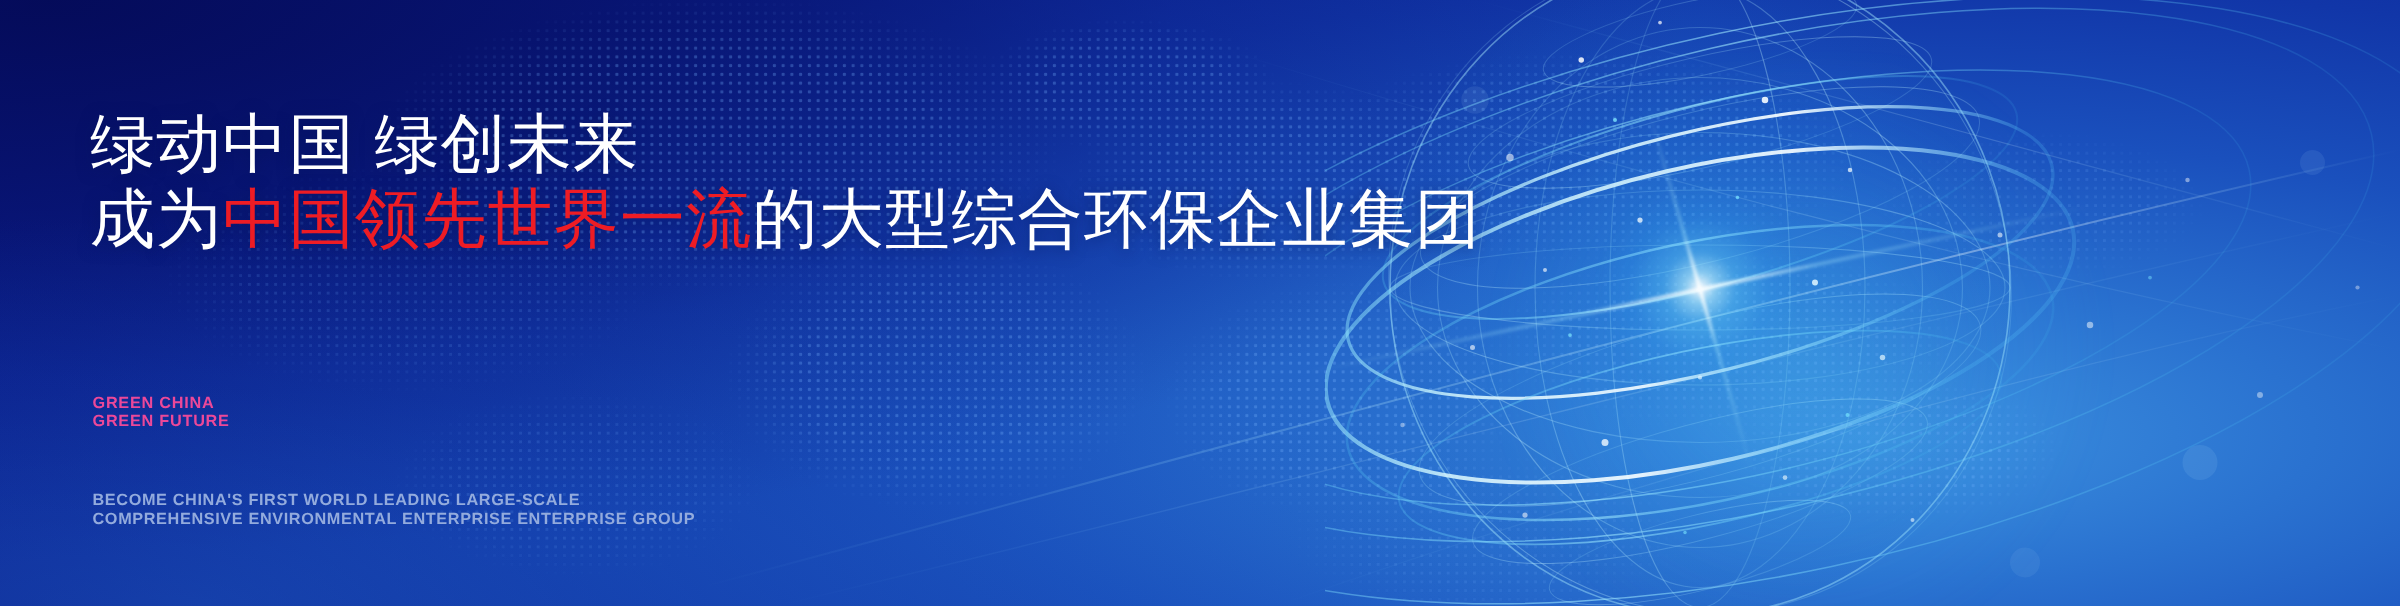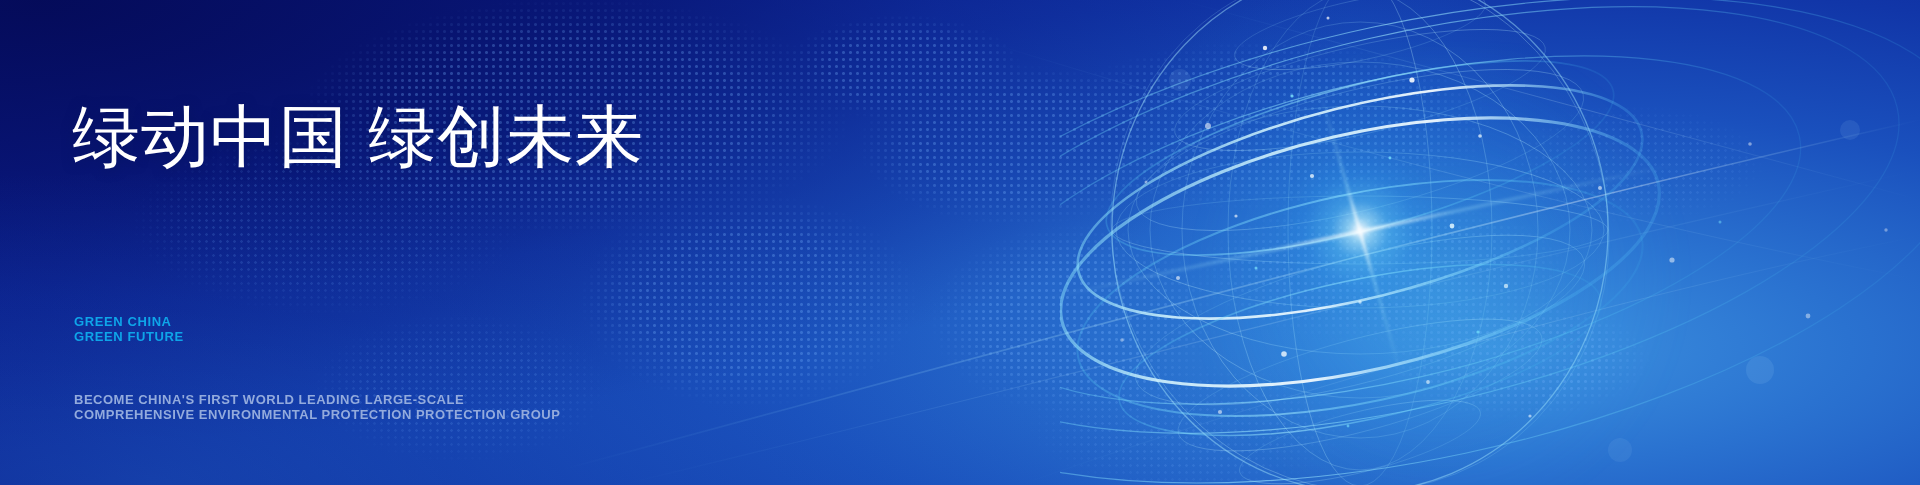--- a/index.html
+++ b/index.html
@@ -139,35 +139,34 @@
   
   .content {
     position:absolute;
     left:72px; top:0;
     width:1080px; height:485px;
   }
   .headline {
     position:absolute;
     left:0; top:86px;
     color:#ffffff;
-    font-size:68px;
+    font-size:52px;
     line-height:60px;
     font-weight:400;
     letter-spacing:1px;
     white-space:nowrap;
     text-shadow:0 1px 12px rgba(0,20,90,0.55);
-    margin-top:20px;
   }
   .headline .l2 { display:block; }
   .hl-red { color:#ee1c24; }
 
   .tagline {
     position:absolute;
     left:2px; top:314px;
-    color:#0ea5e9;
+    color:#ec4899;
     font-size:13px;
     line-height:15px;
     font-weight:700;
     letter-spacing:0.6px;
   }
   .subline {
     position:absolute;
     left:2px; top:392px;
     color:#93abdd;
     font-size:13px;
@@ -322,26 +321,29 @@
     <div class="burst-ray" style="width:150px;transform:rotate(254deg)"></div>
 
     
     
   </div>
 
   <div class="content">
 
     <div class="headline">
       <span class="l1">绿动中国 绿创未来</span>
+      <span class="l2">
+        <span>成为</span><span class="hl-red">中国领先世界一流</span><span>的大型综合环保企业集团</span>
+      </span>
     </div>
 
     <div class="tagline">
       <div>GREEN CHINA</div>
       <div>GREEN FUTURE</div>
     </div>
 
     <div class="subline">
       <div>BECOME CHINA'S FIRST WORLD LEADING LARGE-SCALE</div>
-      <div>COMPREHENSIVE ENVIRONMENTAL PROTECTION PROTECTION GROUP</div>
+      <div>COMPREHENSIVE ENVIRONMENTAL ENTERPRISE ENTERPRISE GROUP</div>
     </div>
 
   </div>
 </div>
 
 </body></html>

